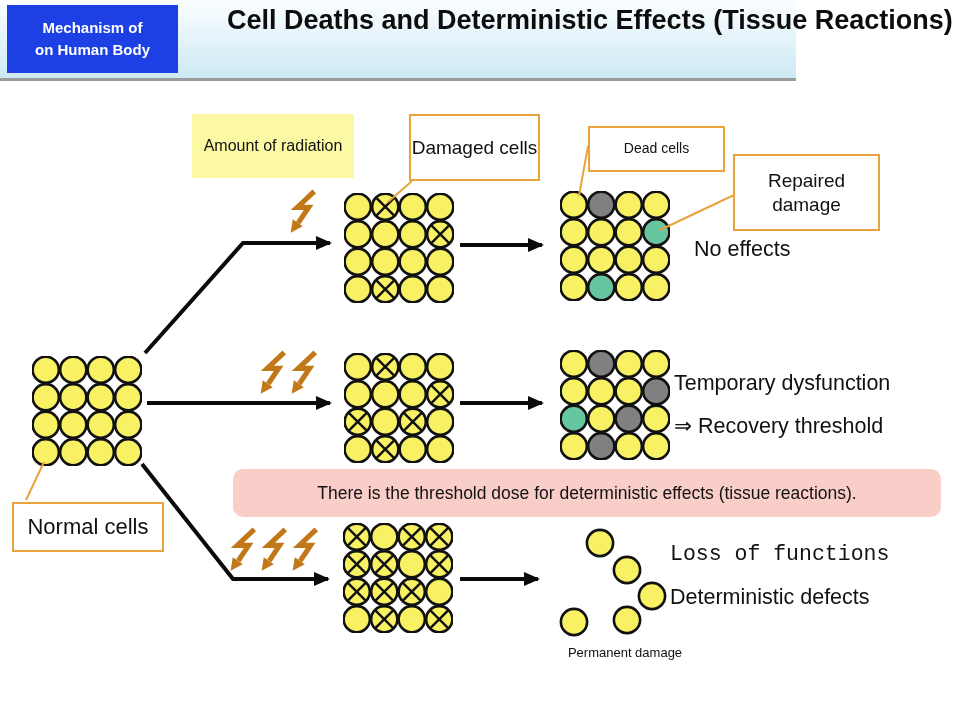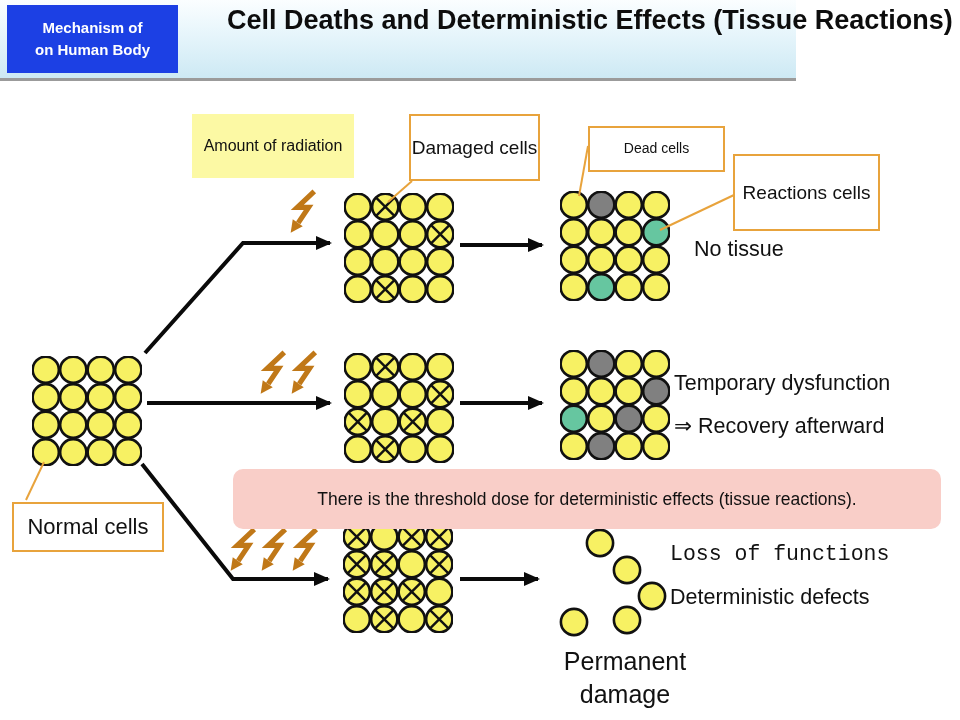--- a/index.html
+++ b/index.html
@@ -20,23 +20,23 @@
         text-align:center;display:flex;flex-direction:column;justify-content:center;
         z-index:5;font-size:19px;line-height:1.25;}
   .ybox{position:absolute;background:var(--label-yellow-bg);text-align:center;
         display:flex;flex-direction:column;justify-content:center;
         z-index:5;font-size:16px;line-height:1.3;}
   
   .grid{position:absolute;width:110px;height:110px;z-index:2;}
   
   .txt{position:absolute;font-size:21.5px;white-space:nowrap;z-index:2;}
   .caption{position:absolute;left:540px;top:645px;width:170px;text-align:center;
-           font-size:25px;line-height:1.3;z-index:2;}
-  
-  .note{position:absolute;left:233px;top:469px;width:708px;height:60px;
+           font-size:13px;line-height:1.3;z-index:2;}
+  
+  .note{position:absolute;left:233px;top:469px;width:708px;height:48px;
         background:var(--note-pink);border-radius:10px;z-index:3;
         display:flex;align-items:center;justify-content:center;font-size:17.5px;}
   
   .bolt-group{position:absolute;display:flex;z-index:2;}
   .bolt-group svg{width:34px;height:50px;margin-right:-3px;display:block;}
   .overlay{position:absolute;left:0;top:0;z-index:4;pointer-events:none;}
   .scatter{position:absolute;left:553px;top:524px;z-index:2;}
 </style>
 </head>
 <body>
@@ -68,21 +68,21 @@
 
     <line x1="412" y1="181" x2="388" y2="202" stroke="var(--accent-orange)" stroke-width="2"></line>
     <line x1="588" y1="146" x2="579" y2="196" stroke="var(--accent-orange)" stroke-width="2"></line>
     <line x1="734" y1="195" x2="660" y2="230" stroke="var(--accent-orange)" stroke-width="2"></line>
     <line x1="26" y1="500" x2="44" y2="462" stroke="var(--accent-orange)" stroke-width="2"></line>
   </svg>
 
   <div class="ybox" style="left:192px;top:114px;width:162px;height:64px;">Amount of radiation</div>
   <div class="obox" style="left:409px;top:114px;width:127px;height:63px;">Damaged cells</div>
   <div class="obox" style="left:588px;top:126px;width:133px;height:42px;font-size:14px;">Dead cells</div>
-  <div class="obox" style="left:733px;top:154px;width:143px;height:73px;">Reactions cells</div>
+  <div class="obox" style="left:733px;top:154px;width:143px;height:73px;">Repaired damage</div>
   <div class="obox" style="left:12px;top:502px;width:148px;height:46px;font-size:22px;">Normal cells</div>
 
   <div class="grid" style="left:32px;top:356px;"><svg width="110" height="110" viewBox="0 0 110 110">
         <circle cx="13.75" cy="13.75" r="13.1" fill="#F7F163" stroke="#111" stroke-width="2.6"></circle>
         <circle cx="41.25" cy="13.75" r="13.1" fill="#F7F163" stroke="#111" stroke-width="2.6"></circle>
         <circle cx="68.75" cy="13.75" r="13.1" fill="#F7F163" stroke="#111" stroke-width="2.6"></circle>
         <circle cx="96.25" cy="13.75" r="13.1" fill="#F7F163" stroke="#111" stroke-width="2.6"></circle>
         <circle cx="13.75" cy="41.25" r="13.1" fill="#F7F163" stroke="#111" stroke-width="2.6"></circle>
         <circle cx="41.25" cy="41.25" r="13.1" fill="#F7F163" stroke="#111" stroke-width="2.6"></circle>
         <circle cx="68.75" cy="41.25" r="13.1" fill="#F7F163" stroke="#111" stroke-width="2.6"></circle>
@@ -257,22 +257,22 @@
       <svg viewBox="0 0 36 52">
         <path d="M31 3 L13 20 L25 20 L14 36.5" fill="none" stroke="#C07818" stroke-width="5.5"></path>
         <polygon points="6,47 8.2,32.7 18.8,40.1" fill="#C07818"></polygon>
       </svg>
       <svg viewBox="0 0 36 52">
         <path d="M31 3 L13 20 L25 20 L14 36.5" fill="none" stroke="#C07818" stroke-width="5.5"></path>
         <polygon points="6,47 8.2,32.7 18.8,40.1" fill="#C07818"></polygon>
       </svg>
     </div>
 
-  <div class="txt" style="left:694px;top:237px;">No tissue</div>
+  <div class="txt" style="left:694px;top:237px;">No effects</div>
   <div class="txt" style="left:674px;top:371px;">Temporary dysfunction</div>
-  <div class="txt" style="left:674px;top:413px;">⇒ Recovery afterward</div>
+  <div class="txt" style="left:674px;top:413px;">⇒ Recovery threshold</div>
   <div class="txt" style="left:670px;top:542px;font-family:Liberation Mono, monospace;">Loss of functions</div>
   <div class="txt" style="left:670px;top:585px;">Deterministic defects</div>
   <div class="caption">Permanent damage</div>
 
   <div class="note">There is the threshold dose for deterministic effects (tissue reactions).</div>
 
 </div>
 
 </body></html>

